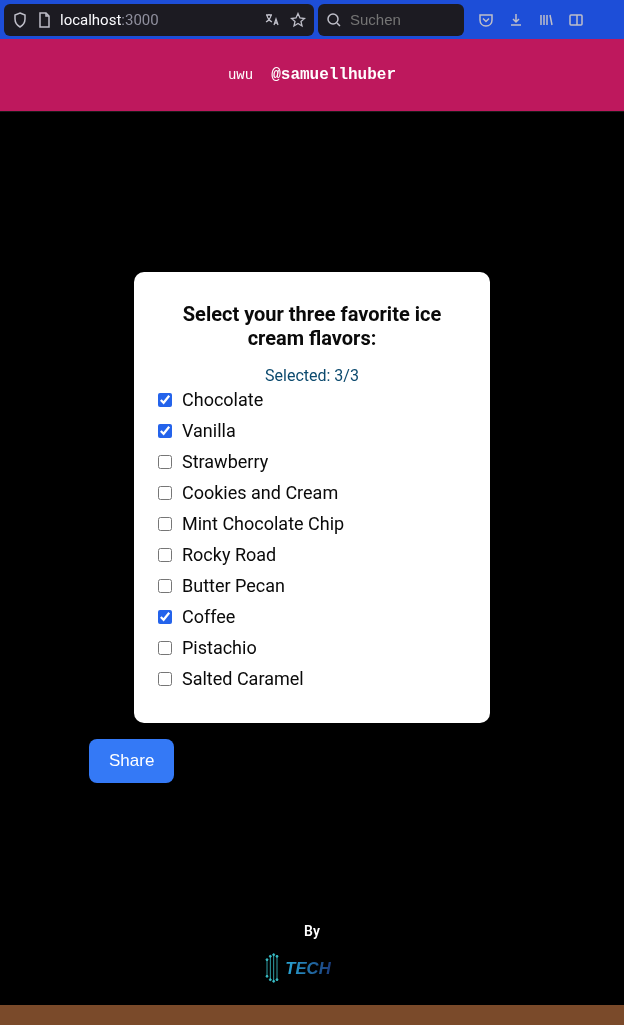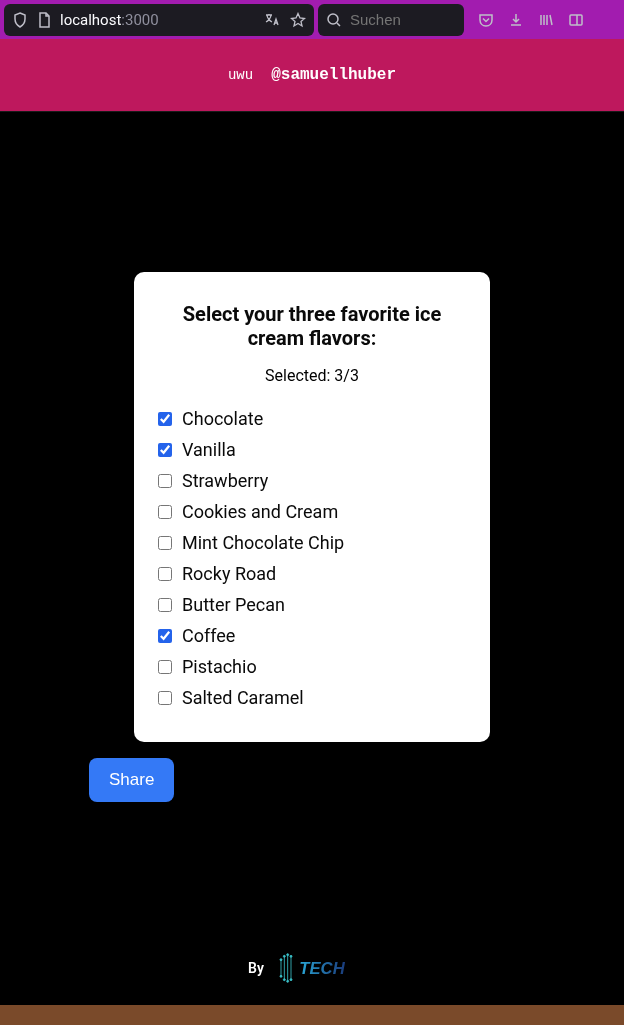--- a/index.html
+++ b/index.html
@@ -11,21 +11,21 @@
       width: 624px;
       height: 1025px;
       background: #000;
       font-family: -apple-system, BlinkMacSystemFont, "Segoe UI", Roboto, Helvetica, Arial, sans-serif;
       overflow: hidden;
     }
     
     
     .browser-chrome {
       height: 39px;
-      background: #a21caf;
+      background: #1d4ed8;
       display: flex;
       align-items: center;
       padding: 0 4px;
       gap: 4px;
     }
     .url-bar-area {
       display: flex;
       align-items: center;
       background: #1c1b22;
       border-radius: 6px;
@@ -120,22 +120,22 @@
       text-align: center;
     }
     .card-title {
       font-size: 20px;
       font-weight: 700;
       color: #0a0a0a;
       margin-bottom: 16px;
     }
     .selected-count {
       font-size: 16px;
-      color: #000000;
-      margin-bottom: 23px;
+      color: #0c4a6e;
+      margin-bottom: 4px;
     }
     .flavor-list {
       display: flex;
       flex-direction: column;
       gap: 10px;
       align-items: flex-start;
     }
     .flavor-item {
       display: flex;
       align-items: center;
@@ -172,20 +172,21 @@
     
     .footer {
       position: absolute;
       bottom: 40px;
       left: 0;
       right: 0;
       display: flex;
       align-items: center;
       justify-content: center;
       gap: 12px;
+      flex-direction: column;
     }
     .footer-by {
       color: #fff;
       font-size: 14px;
       font-weight: 600;
     }
     .footer-logo {
       display: flex;
       align-items: center;
     }

